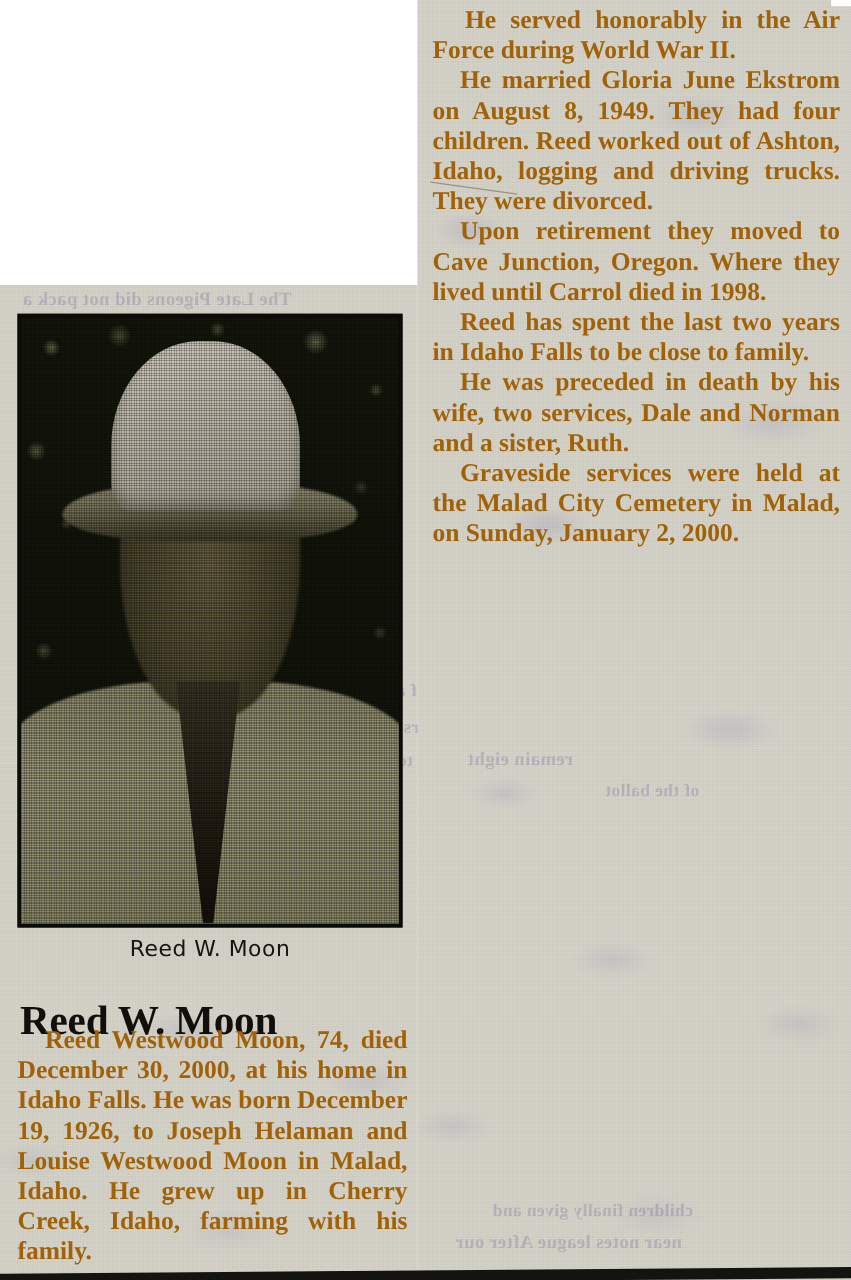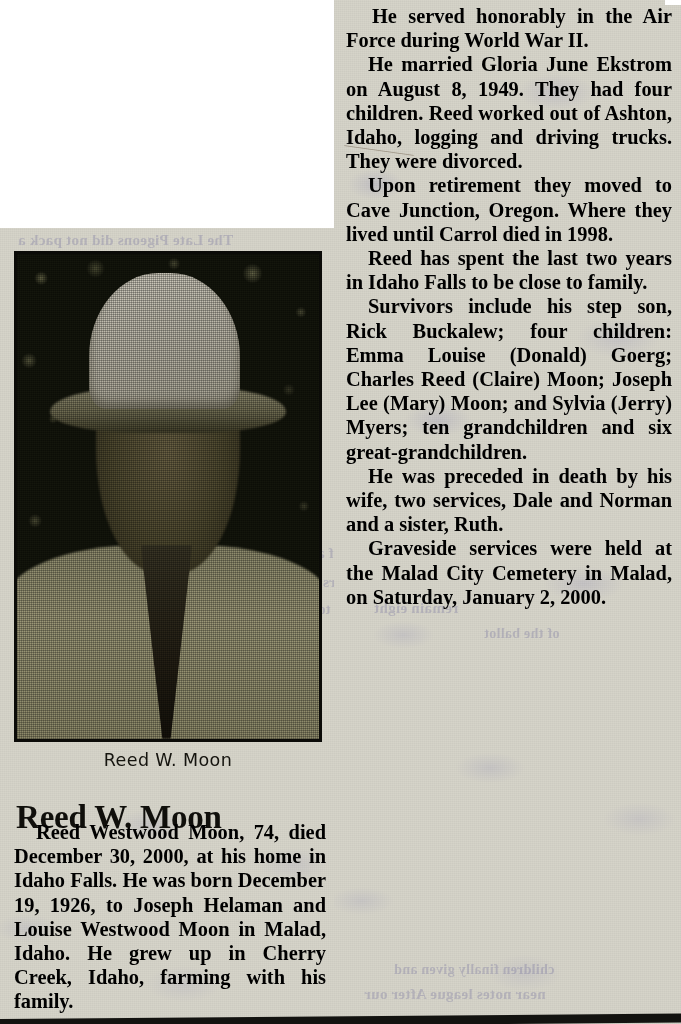--- a/index.html
+++ b/index.html
@@ -197,21 +197,21 @@
     left: 12px; top: 4px;
     width: 326px;
     z-index: 5;
   }
   p.para {
     margin: 0;
     font-family: "Liberation Serif", serif;
     font-weight: 700;
     font-size: 20.4px;
     line-height: 24.2px;
-    color: #000000;
+    color: #a16207;
     text-align: justify;
     text-indent: 22px;
     -webkit-hyphens: none;
     hyphens: none;
     word-spacing: 0px;
   }
 
   
   .body-right p.para:first-child { text-indent: 26px; }
 
@@ -294,22 +294,21 @@
     <div class="showthrough" style="left:150px; top:626px; font-size:14px;">of the ballot</div>
     <div class="showthrough" style="left:30px;  top:986px; font-size:15px;">near notes league After our</div>
     <div class="showthrough" style="left:60px;  top:962px; font-size:14px;">children finally given and</div>
 
     <div class="col-inner">
       <div class="body-right">
         <p class="para">He served honorably in the Air Force during World War II.</p>
         <p class="para">He married Gloria June Ekstrom on August 8, 1949. They had four children. Reed worked out of Ashton, Idaho, logging and driving trucks. They were divorced.</p>
         <p class="para">Upon retirement they moved to Cave Junction, Oregon. Where they lived until Carrol died in 1998.</p>
         <p class="para">Reed has spent the last two years in Idaho Falls to be close to family.</p>
-        <p class="para">Survivors include his step son, Rick Buckalew; four children: Emma Louise (Donald) Goerg; Charles Reed (Claire) Moon; Joseph Lee (Mary) Moon; and Sylvia (Jerry) Myers; ten grandchildren and six great-grandchildren.</p>
         <p class="para">He was preceded in death by his wife, two services, Dale and Norman and a sister, Ruth.</p>
-        <p class="para">Graveside services were held at the Malad City Cemetery in Malad, on Saturday, January 2, 2000.</p>
+        <p class="para">Graveside services were held at the Malad City Cemetery in Malad, on Sunday, January 2, 2000.</p>
       </div>
     </div>
   </div>
 
   <div class="bottom-edge"></div>
 
 </div>
 
 </body></html>

